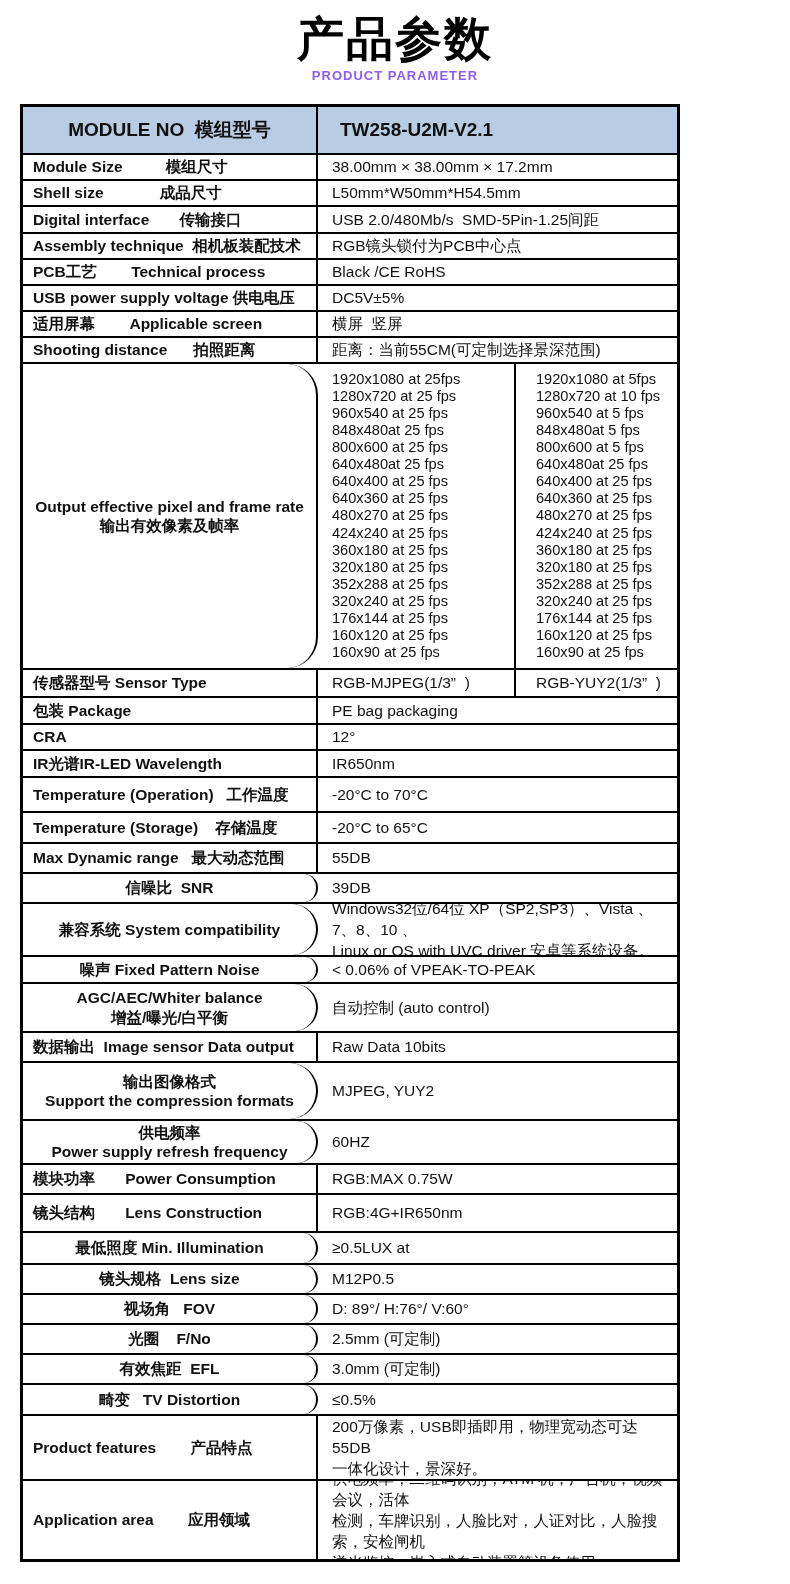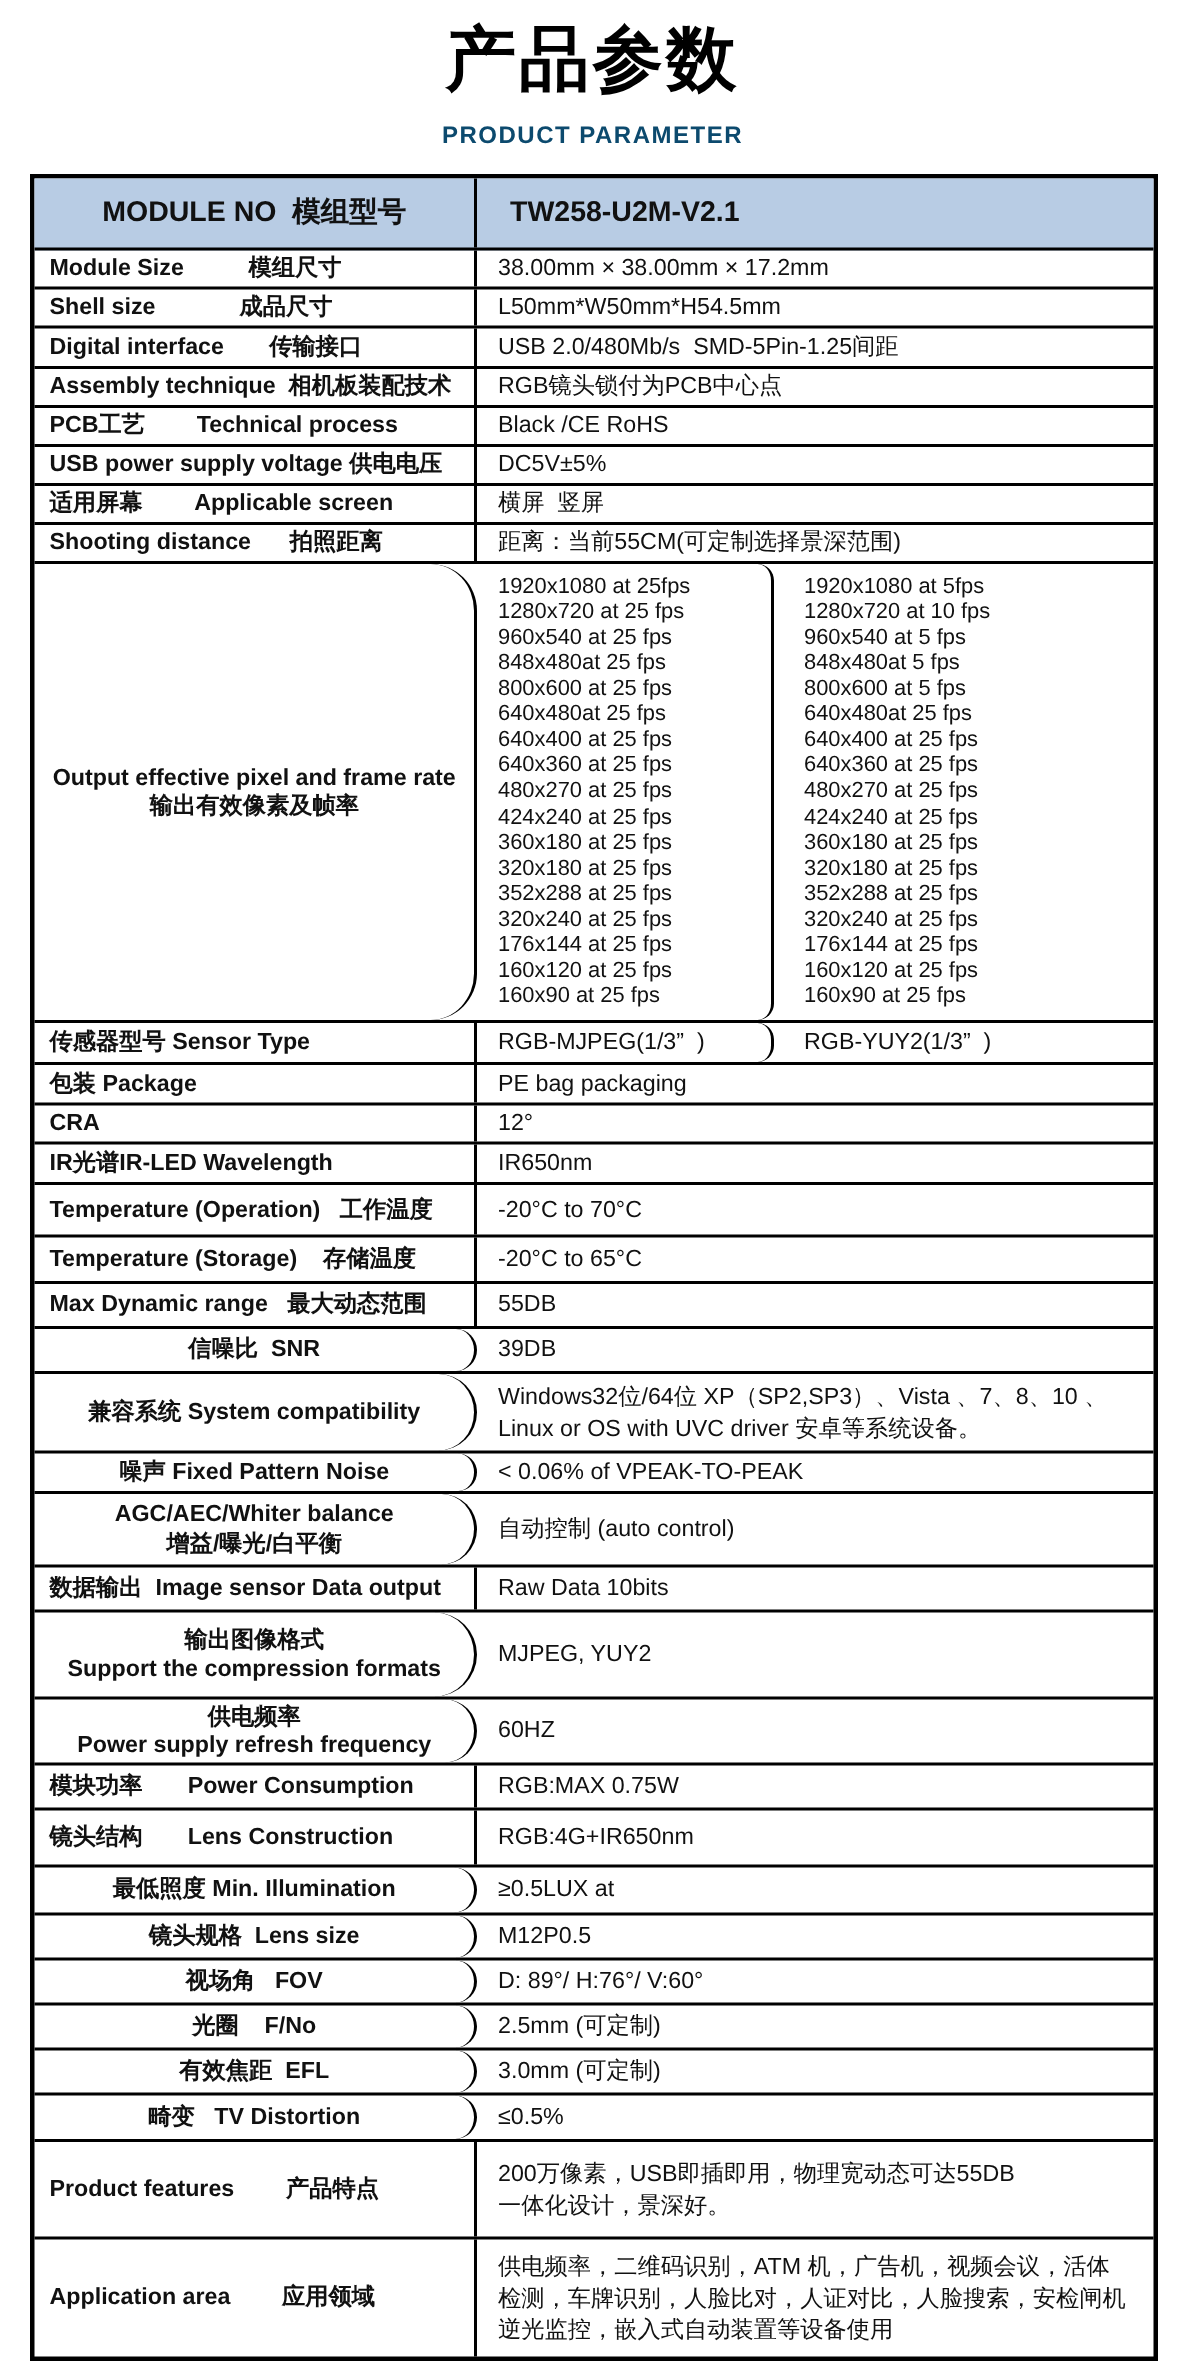--- a/index.html
+++ b/index.html
@@ -9,47 +9,47 @@
     color:#111;
     -webkit-font-smoothing:antialiased;
   }
   
   .title-block{width:100%;text-align:center;padding-top:12px;}
   .title-zh{
     font-size:47px;font-weight:bold;letter-spacing:2px;
     color:#000000;line-height:1.15;
   }
   .title-en{
-    font-size:16px;font-weight:bold;letter-spacing:1px;
-    color:#0c4a6e;margin-top:16px;
+    font-size:13px;font-weight:bold;letter-spacing:1px;
+    color:#8b5cf6;margin-top:2px;
   }
   
   .spec-table{
-    position:absolute;left:20px;top:116px;width:752px;
+    position:absolute;left:20px;top:104px;width:660px;
     border:3px solid #000;box-sizing:border-box;
     background:#fff;
   }
   .tr{
     display:flex;box-sizing:border-box;
     border-bottom:2px solid #000;
   }
   .tr:last-child{border-bottom:none;}
   .td{
     box-sizing:border-box;display:flex;align-items:center;
     white-space:pre-wrap;overflow:hidden;
     font-size:15.5px;line-height:1.25;
   }
   .lbl{
     width:295px;flex:0 0 295px;border-right:2px solid #000;
     font-weight:bold;padding-left:10px;padding-right:4px;
     justify-content:flex-start;text-align:left;
   }
   .lbl.c{justify-content:center;text-align:center;padding-left:4px;border-radius:31px;}
   .val{flex:1 1 auto;padding-left:14px;padding-right:6px;}
-  .val3{width:198px;flex:0 0 198px;border-right:2px solid #000;padding-left:14px;border-radius:11px;}
+  .val3{width:198px;flex:0 0 198px;border-right:2px solid #000;padding-left:14px;}
   .val2{flex:1 1 auto;padding-left:20px;padding-right:4px;}
   
   .thead{background:#b8cce4;}
   .thead .lbl{font-size:19px;justify-content:center;text-align:center;padding-left:4px;}
   .thead .val{font-size:19px;font-weight:bold;padding-left:22px;}
   
   .list{font-size:14.6px;line-height:17.1px;align-items:center;}
   
   .ml{line-height:21px;}
 </style>

